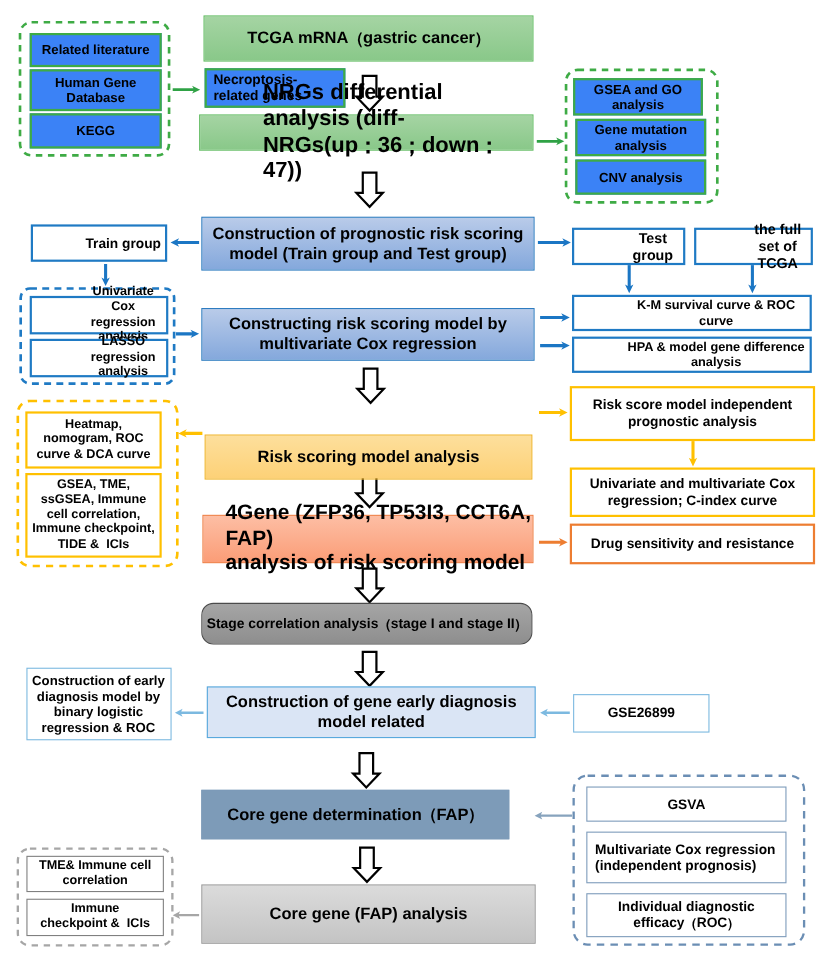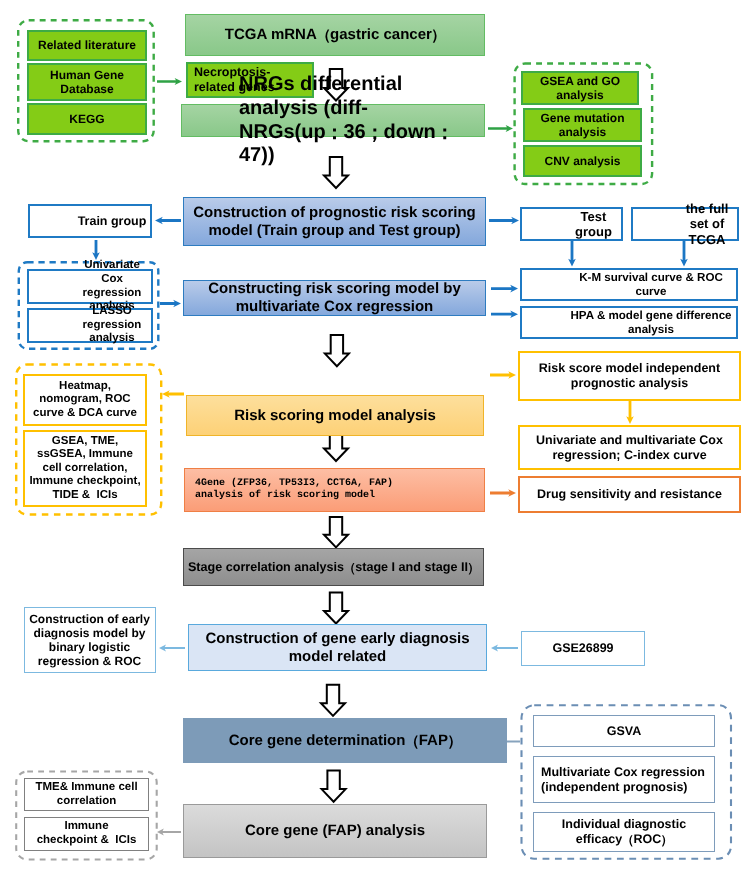--- a/index.html
+++ b/index.html
@@ -4,21 +4,21 @@
 <title>Flowchart</title>
 <style>
   html,body{margin:0;padding:0;}
   body{width:751px;height:873px;background:#ffffff;font-family:"Liberation Sans",sans-serif;position:relative;overflow:hidden;-webkit-font-smoothing:antialiased;text-rendering:geometricPrecision;}
   #canvas{position:absolute;left:0;top:0;width:751px;height:873px;}
   .node{position:absolute;box-sizing:border-box;display:flex;align-items:center;justify-content:center;text-align:center;color:#000;font-weight:bold;line-height:1.18;}
   svg.arrows{position:absolute;left:0;top:0;width:751px;height:873px;pointer-events:none;}
   .fw{display:inline-block;transform:translateY(0.04em);margin:0 -0.055em;}
   [data-bind]{white-space:pre-wrap;}
   
-  .g-box{border:2px solid #3eab45;background:#84cc16;}
+  .g-box{border:2px solid #3eab45;background:#3b82f6;}
   .g-grad-light{border:1px solid #63bc63;background:linear-gradient(180deg,#a5d4a3 0%,#89c889 100%);}
   .g-grad{border:1px solid #63bc63;background:linear-gradient(180deg,#a5d4a3 0%,#89c889 100%);}
   
   .b-box{border:2px solid #1f7ac4;background:#fff;padding-left:44px;}
   .b-grad{border:1px solid #2e7cc0;background:linear-gradient(180deg,#b9cbe9 0%,#84a8dc 100%);}
   
   .y-box{border:2px solid #ffc000;background:#fff;}
   .y-grad{border:1px solid #f0b429;background:linear-gradient(180deg,#fddf9c 0%,#fdd177 100%);}
   
   .o-box{border:2px solid #ed7d31;background:#fff;}
@@ -134,21 +134,21 @@
   <svg class="arrows" viewBox="0 0 751 873">
     <rect x="18.8" y="262.3" width="139.5" height="86.5" rx="8.5" ry="8.5" fill="none" stroke="#1f7ac4" stroke-width="2.4" stroke-dasharray="6.3 4.8"></rect>
   </svg>
   <div class="node b-box" style="left:27px;top:269px;width:126px;height:35px;font-size:11.5px;">
     <span data-bind="nodes.cox_group.items.0">Univariate Cox regression analysis</span>
   </div>
   <div class="node b-box" style="left:27px;top:308px;width:126px;height:35px;font-size:11.5px;">
     <span data-bind="nodes.cox_group.items.1">LASSO regression analysis</span>
   </div>
 
-  <div class="node b-grad" style="left:183px;top:280px;width:303px;height:36px;font-size:15px;">
+  <div class="node b-grad" style="left:183px;top:280px;width:303px;height:48px;font-size:15px;">
     <span data-bind="nodes.constructing_risk">Constructing risk scoring model by multivariate Cox regression</span>
   </div>
 
   <div class="node b-box" style="left:520px;top:268px;width:218px;height:33px;font-size:11.6px;">
     <span data-bind="nodes.km_survival">K-M survival curve &amp; ROC curve</span>
   </div>
   <div class="node b-box" style="left:520px;top:306px;width:218px;height:33px;font-size:11.6px;">
     <div>
       <div data-bind="nodes.hpa_model_line1">HPA &amp; model gene difference</div>
       <div data-bind="nodes.hpa_model_line2">analysis</div>
@@ -179,45 +179,45 @@
     <span data-bind="nodes.risk_scoring_analysis">Risk scoring model analysis</span>
   </div>
 
   <div class="node y-box" style="left:518px;top:351px;width:223px;height:50px;font-size:12.5px;">
     <span data-bind="nodes.risk_score_independent">Risk score model independent prognostic analysis</span>
   </div>
   <div class="node y-box" style="left:518px;top:425px;width:223px;height:45px;font-size:12.5px;">
     <span data-bind="nodes.univariate_multivariate">Univariate and multivariate Cox regression; C-index curve</span>
   </div>
 
-  <div class="node o-grad" style="left:184px;top:468px;width:301px;height:44px;font-size:10px;justify-content:flex-start;text-align:left;padding-left:10px;font-family:Liberation Mono, monospace;">
+  <div class="node o-grad" style="left:184px;top:468px;width:301px;height:44px;font-size:19px;justify-content:flex-start;text-align:left;padding-left:20px;">
     <div>
       <div data-bind="nodes.four_gene_line1">4Gene (ZFP36, TP53I3, CCT6A, FAP)</div>
       <div data-bind="nodes.four_gene_line2">analysis of risk scoring model</div>
     </div>
   </div>
   <div class="node o-box" style="left:518px;top:476px;width:223px;height:37px;font-size:12.5px;">
     <span data-bind="nodes.drug_sensitivity">Drug sensitivity and resistance</span>
   </div>
 
-  <div class="node k-grad-dark" style="left:183px;top:548px;width:301px;height:38px;font-size:12.6px;white-space:nowrap;">
+  <div class="node k-grad-dark" style="left:183px;top:548px;width:301px;height:38px;font-size:12.6px;white-space:nowrap;border-radius:11px;">
     <span data-bind="nodes.stage_correlation">Stage correlation analysis<span class="fw">（</span>stage I and stage II<span class="fw">）</span></span>
   </div>
 
   <div class="node lb-box" style="left:23.5px;top:607px;width:132px;height:66px;font-size:12px;">
     <span data-bind="nodes.early_diagnosis_left">Construction of early diagnosis model by binary logistic regression &amp; ROC</span>
   </div>
   <div class="node lb-fill" style="left:188px;top:624px;width:299px;height:47px;font-size:15px;">
     <span data-bind="nodes.gene_early_diagnosis">Construction of gene early diagnosis model related</span>
   </div>
   <div class="node lb-box" style="left:521px;top:631px;width:124px;height:35px;font-size:12.5px;">
     <span data-bind="nodes.gse_dataset">GSE26899</span>
   </div>
 
-  <div class="node sb-fill" style="left:183px;top:718px;width:324px;height:45px;font-size:15px;">
+  <div class="node sb-fill" style="left:183px;top:718px;width:280px;height:45px;font-size:15px;">
     <span data-bind="nodes.core_gene_determination">Core gene determination<span class="fw">（</span>FAP<span class="fw">）</span></span>
   </div>
 
   <svg class="arrows" viewBox="0 0 751 873">
     <rect x="521.5" y="705.2" width="209.5" height="153.5" rx="12.7" ry="12.7" fill="none" stroke="#6b8eb4" stroke-width="2.1" stroke-dasharray="6.8 5.6"></rect>
   </svg>
   <div class="node sb-box" style="left:533px;top:715px;width:182px;height:32px;font-size:12.5px;">
     <span data-bind="nodes.gsva_group.items.0">GSVA</span>
   </div>
   <div class="node sb-box" style="left:533px;top:756px;width:182px;height:47px;font-size:12.5px;justify-content:flex-start;text-align:left;padding-left:7px;">

